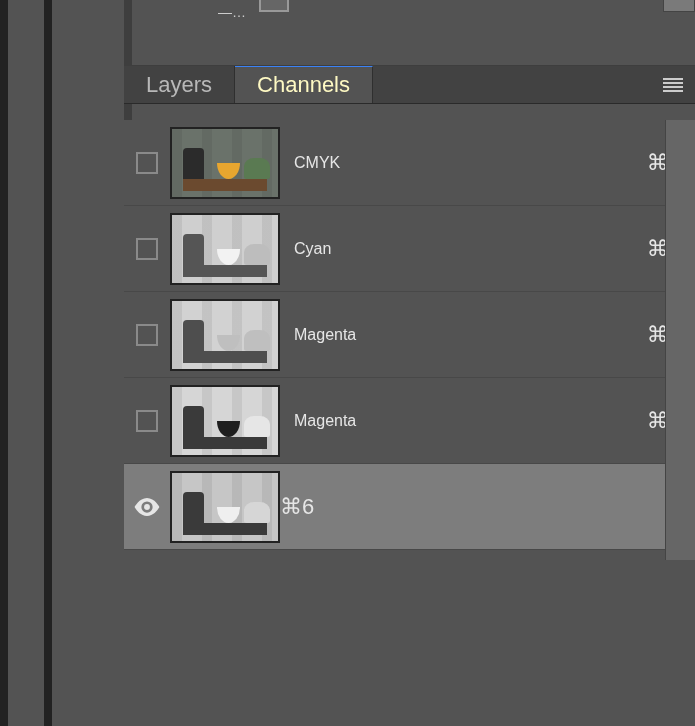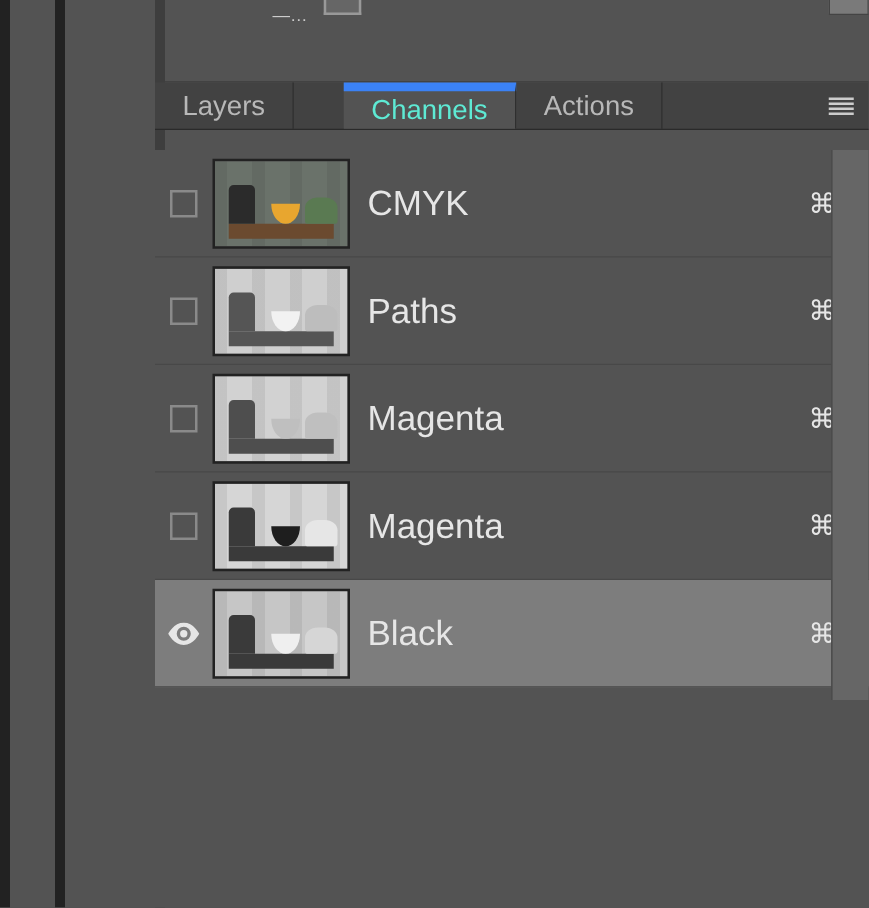--- a/index.html
+++ b/index.html
@@ -79,23 +79,22 @@
     display: flex;
     align-items: center;
     color: #b8b8b8;
     font-size: 22px;
     font-weight: 500;
     border-right: 1px solid #2f2f2f;
     cursor: pointer;
   }
   .tab.active {
     background: #535353;
-    color: #5eead4;
-    border-top: 7px solid #3b82f6;
-    margin-left: 40px;
+    color: #fef9c3;
+    border-top: 1px solid #3b82f6;
   }
   .tab-menu {
     margin-left: auto;
     width: 44px;
     display: flex;
     align-items: center;
     justify-content: center;
     color: #ccc;
     cursor: pointer;
   }
@@ -152,21 +151,21 @@
   .thumb {
     width: 110px;
     height: 72px;
     border: 2px solid #222;
     position: relative;
     overflow: hidden;
     flex-shrink: 0;
   }
   .channel-name {
     color: #e6e6e6;
-    font-size: 28px;
+    font-size: 16px;
     margin-left: 14px;
     flex: 1;
   }
   .channel-shortcut {
     color: #e6e6e6;
     font-size: 22px;
   }
 
   
   .scrollbar-stub {
@@ -230,23 +229,20 @@
   <div class="top-fragment-scroll"></div>
 </div>
 
 <div class="tab-bar">
   <div class="tab">
     <span>Layers</span>
   </div>
   <div class="tab active">
     <span>Channels</span>
   </div>
-  <div class="tab">
-    <span>Actions</span>
-  </div>
   <div class="tab-menu">
     <div class="hamburger">
       <span></span>
         <span></span>
         <span></span>
         <span></span>
     </div>
   </div>
 </div>
 
@@ -274,21 +270,21 @@
       <div class="vis-checkbox"></div>
     </div>
     <div class="thumb cyan">
       <div class="bg"></div>
         <div class="panels"></div>
         <div class="table"></div>
         <div class="lantern"></div>
         <div class="bowl"></div>
         <div class="plant"></div>
     </div>
-    <div class="channel-name">Paths</div>
+    <div class="channel-name">Cyan</div>
     <div class="channel-shortcut">⌘3</div>
   </div>
 
   <div class="channel-row">
     <div class="vis-col">
       <div class="vis-checkbox"></div>
     </div>
     <div class="thumb magenta">
       <div class="bg"></div>
         <div class="panels"></div>
@@ -325,17 +321,16 @@
       </svg>
     </div>
     <div class="thumb black">
       <div class="bg"></div>
         <div class="panels"></div>
         <div class="table"></div>
         <div class="lantern"></div>
         <div class="bowl"></div>
         <div class="plant"></div>
     </div>
-    <div class="channel-name">Black</div>
     <div class="channel-shortcut">⌘6</div>
   </div>
 
 </div>
 
 </body></html>

